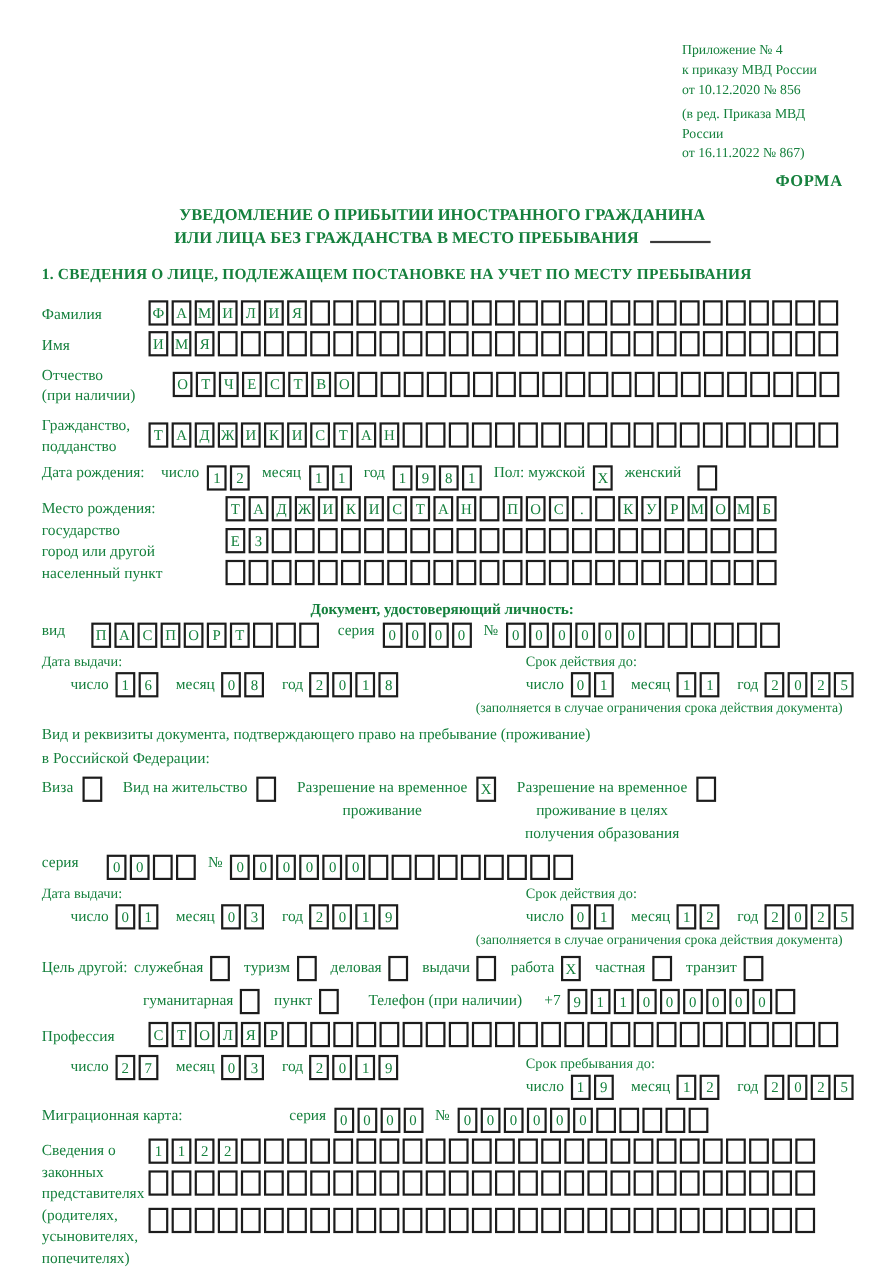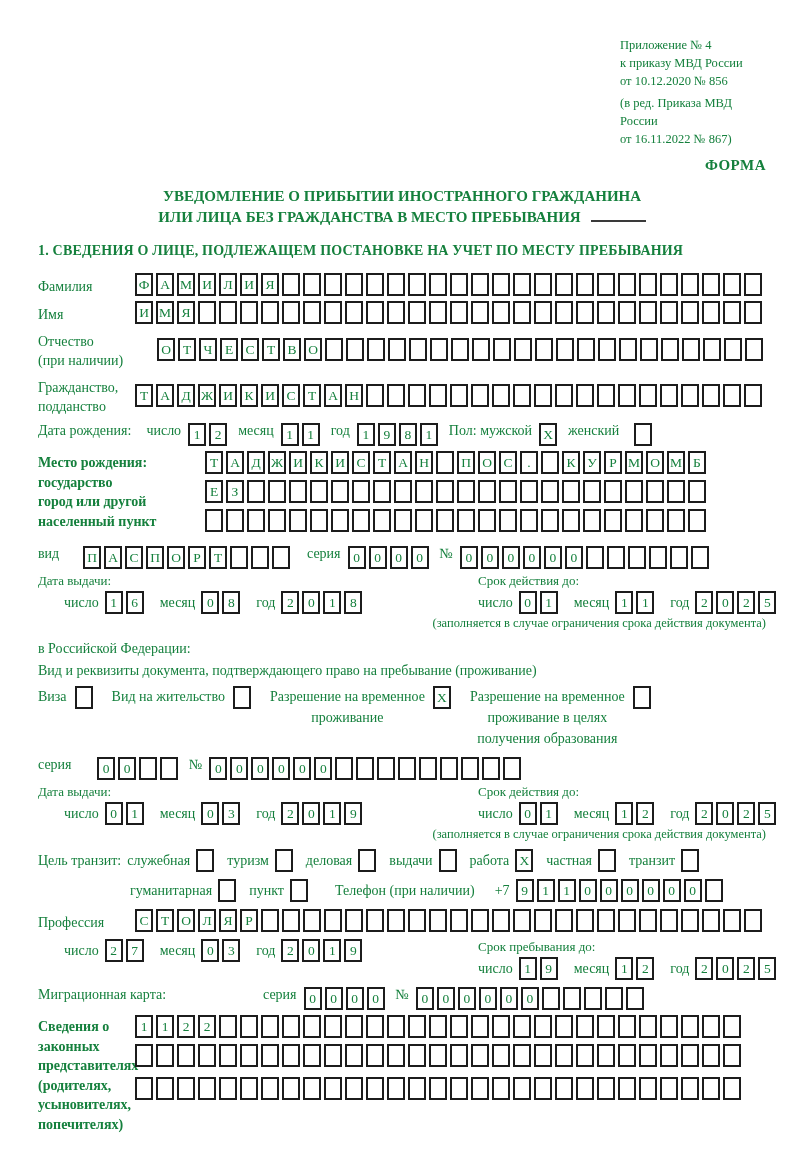--- a/index.html
+++ b/index.html
@@ -28,21 +28,21 @@
   
   .row { display:flex; align-items:center; margin-top:5px; }
   .lbl { width:97px; flex-shrink:0; padding-top:3px; line-height:19px; }
   .lbl-wide { width:119px; }
   .inline-row { display:flex; margin-top:7px; flex-wrap:nowrap; }
   .inline-row .t { margin-right:7px; white-space:nowrap; }
   .gap14 { width:14px; flex-shrink:0; }
   .gap8 { width:8px; flex-shrink:0; }
   
   .block { display:flex; align-items:flex-start; margin-top:5px; }
-  .block .labels { width:167px; flex-shrink:0; line-height:19.5px; padding-top:2px;font-weight:bold; }
+  .block .labels { width:167px; flex-shrink:0; line-height:19.5px; padding-top:2px; }
   .block .labels.narrow { width:97px; }
   .block .rows .cellrow { margin-bottom:6px; }
   
   .center-bold { text-align:center; font-weight:bold; font-size:13.8px; margin-top:3px; }
   
   .dates { display:flex; margin-top:4px; }
   .dcol-left { width:440px; flex-shrink:0; }
   .dcol-right { flex:1; }
   .dhead { text-align:left; font-size:13px; margin-bottom:2px; }
   .dcol-left .dhead { width:360px; }
@@ -357,20 +357,21 @@
             <span class="cell"></span>
             <span class="cell"></span>
             <span class="cell"></span>
             <span class="cell"></span>
             <span class="cell"></span>
             <span class="cell"></span>
           </span></div>
     </div>
   </div>
 
+  <div class="center-bold">Документ, удостоверяющий личность:</div>
 
   <div class="inline-row" style="margin-top:4px;">
     <span class="t" style="width:38px;">вид</span>
     <span class="cells">
         <span class="cell">П</span>
         <span class="cell">А</span>
         <span class="cell">С</span>
         <span class="cell">П</span>
         <span class="cell">О</span>
         <span class="cell">Р</span>
@@ -447,22 +448,22 @@
             <span class="cell">0</span>
             <span class="cell">2</span>
             <span class="cell">5</span>
           </span>
       </div>
     </div>
   </div>
   <div class="note-right">(заполняется в случае ограничения срока действия документа)</div>
 
   <div class="permit-intro">
+    <div>Вид и реквизиты документа, подтверждающего право на пребывание (проживание)</div>
     <div>в Российской Федерации:</div>
-    <div>Вид и реквизиты документа, подтверждающего право на пребывание (проживание)</div>
   </div>
 
   <div class="permit-options">
     <div class="opt">
       <span class="olbl">Виза</span>
       <span class="cells">
           <span class="cell"></span>
         </span>
     </div>
     <div class="opt">
@@ -563,21 +564,21 @@
             <span class="cell">0</span>
             <span class="cell">2</span>
             <span class="cell">5</span>
           </span>
       </div>
     </div>
   </div>
   <div class="note-right">(заполняется в случае ограничения срока действия документа)</div>
 
   <div class="purpose">
-    <span class="t">Цель транзит:</span>
+    <span class="t">Цель другой:</span>
     <span class="pair">
       <span class="t">служебная</span>
       <span class="cells">
           <span class="cell"></span>
         </span>
     </span>
     <span class="pair">
       <span class="t">туризм</span>
       <span class="cells">
           <span class="cell"></span>

